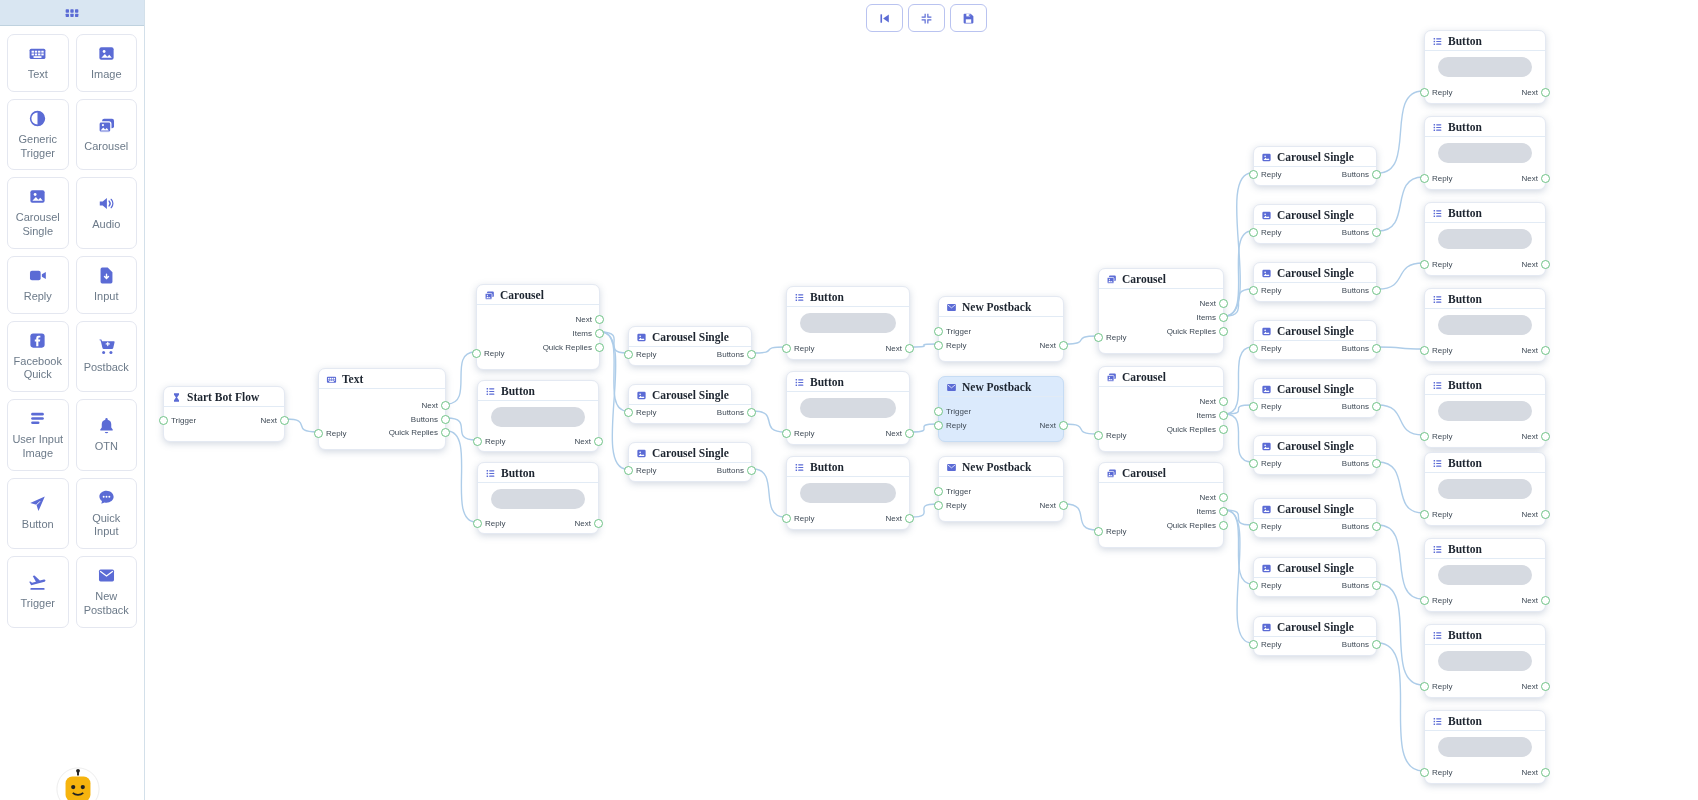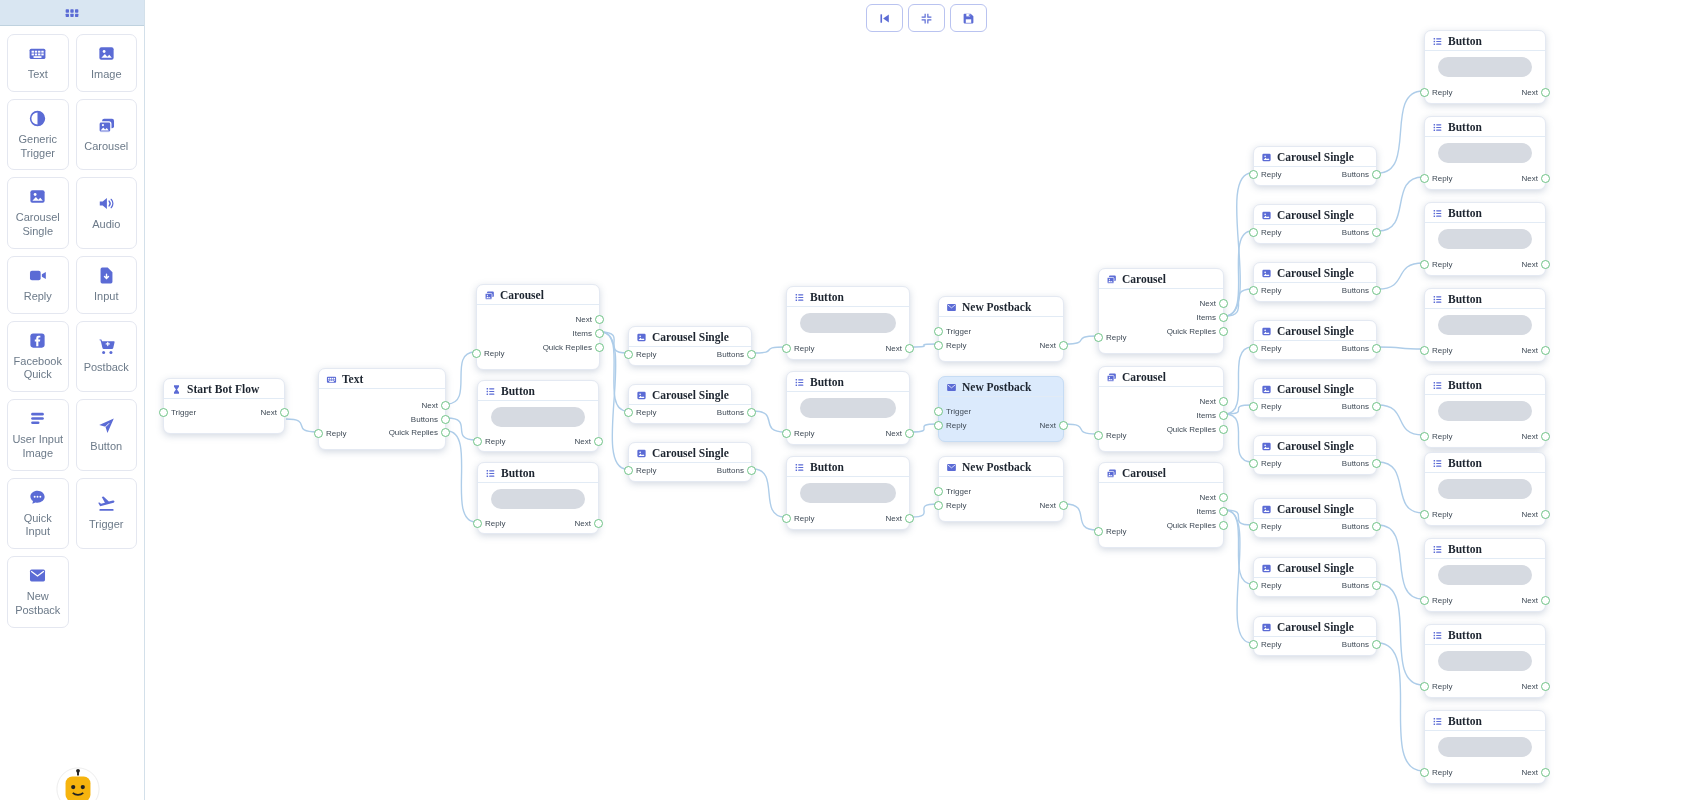--- a/index.html
+++ b/index.html
@@ -85,21 +85,21 @@
       <path d="M1378 231 C1413.1 231, 1387.9 177, 1423 177" fill="none" stroke="#aecde9" stroke-width="1.4"></path>
       <path d="M1378 289 C1408.9 289, 1392.1 263, 1423 263" fill="none" stroke="#aecde9" stroke-width="1.4"></path>
       <path d="M1378 347 C1406 347, 1395 349, 1423 349" fill="none" stroke="#aecde9" stroke-width="1.4"></path>
       <path d="M1378 405 C1409.5 405, 1391.5 435, 1423 435" fill="none" stroke="#aecde9" stroke-width="1.4"></path>
       <path d="M1378 462 C1412.65 462, 1388.35 513, 1423 513" fill="none" stroke="#aecde9" stroke-width="1.4"></path>
       <path d="M1378 525 C1416.1 525, 1384.9 599, 1423 599" fill="none" stroke="#aecde9" stroke-width="1.4"></path>
       <path d="M1378 584 C1420.15 584, 1380.85 685, 1423 685" fill="none" stroke="#aecde9" stroke-width="1.4"></path>
       <path d="M1378 643 C1424.2 643, 1376.8 771, 1423 771" fill="none" stroke="#aecde9" stroke-width="1.4"></path>
     </svg>
   <div id="nodes">
-      <div class="node" style="left: 163px; top: 378px; width: 122px; height: 56px;">
+      <div class="node" style="left: 163px; top: 386px; width: 122px; height: 56px;">
         <div class="node-header">
           <span class="icon">
             <svg viewBox="0 0 24 24" fill="currentColor">
               <path d="M6.5 2.5h11v3.4L13.2 12l4.3 6.1v3.4h-11v-3.4L10.8 12 6.5 5.9z"></path>
             </svg>
           </span>
           <span class="node-title">Start Bot Flow</span>
         </div>
         <div class="port left" style="top:26px">
           <span class="port-circle"></span>
@@ -1033,20 +1033,29 @@
       </div>
       <div class="card">
         <span class="icon">
           <svg viewBox="0 0 24 24" fill="currentColor">
             <rect x="4" y="4.8" width="16" height="3.3" rx="1.6"></rect>
             <rect x="4" y="10.3" width="16" height="3.3" rx="1.6"></rect>
             <rect x="4" y="15.8" width="10.5" height="3.3" rx="1.6"></rect>
           </svg>
         </span>
         <span class="card-label">User Input Image</span>
+      </div>
+      <div class="card">
+        <span class="icon">
+          <svg viewBox="0 0 24 24" fill="currentColor">
+            <path d="M12 2.5a1.5 1.5 0 0 1 1.5 1.5v.7A6 6 0 0 1 18 10.5v4l1.8 2.6a.8.8 0 0 1-.7 1.3H4.9a.8.8 0 0 1-.7-1.3L6 14.5v-4a6 6 0 0 1 4.5-5.8V4A1.5 1.5 0 0 1 12 2.5z"></path>
+            <path d="M9.8 20.3a2.3 2.3 0 0 0 4.4 0z"></path>
+          </svg>
+        </span>
+        <span class="card-label">OTN</span>
       </div>
       <div class="card">
         <span class="icon">
           <svg viewBox="0 0 24 24" fill="currentColor">
             <path d="M2.8 11.4L21.2 3l-8 18.6-2.5-7.9z"></path>
             <path d="M10.7 13.7l4.5-4.5" stroke="#fff" stroke-width="1.2"></path>
           </svg>
         </span>
         <span class="card-label">Button</span>
       </div>

